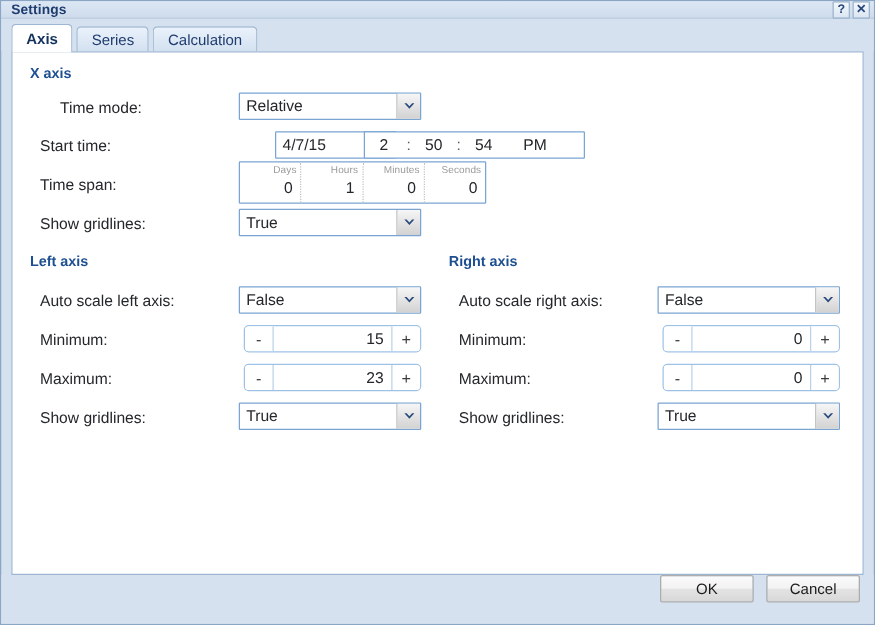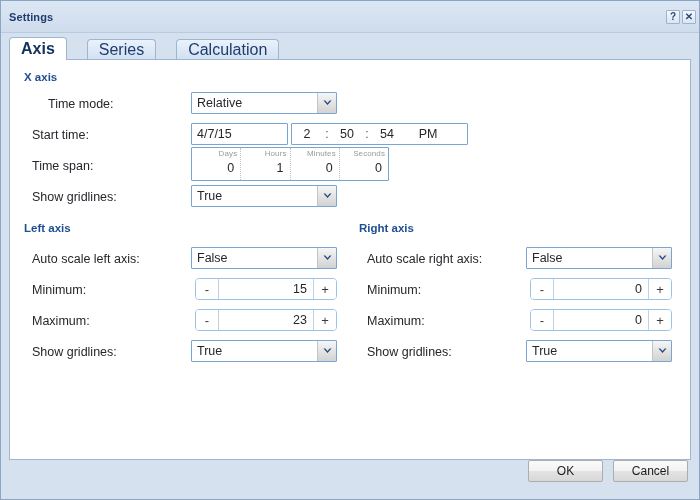--- a/index.html
+++ b/index.html
@@ -22,21 +22,21 @@
     height: 500px;
     box-sizing: border-box;
     border: 1px solid #8ba5c4;
     background: #d6e1ef;
     display: flex;
     flex-direction: column;
   }
 
   
   .titlebar {
-    height: 32px;
+    height: 14px;
     box-sizing: border-box;
     background: linear-gradient(to bottom, #dce7f4 0%, #cfdcec 100%);
     border-bottom: 1px solid #b8cbe0;
     display: flex;
     align-items: center;
     padding: 0 3px 0 8px;
     position: relative;
     flex: none;
   }
   .titlebar-title {
@@ -73,24 +73,24 @@
     background: #d6e1ef;
     display: flex;
     align-items: flex-end;
     padding-left: 8px;
     flex: none;
   }
   .tab {
     height: 21px;
     box-sizing: border-box;
     padding: 0 11px;
-    margin-right: 20px;
-    display: flex;
-    align-items: center;
-    font-size: 16px;
+    margin-right: 3px;
+    display: flex;
+    align-items: center;
+    font-size: 12px;
     color: #1f3c6e;
     border: 1px solid #9fb6d2;
     border-bottom: none;
     border-radius: 4px 4px 0 0;
     background: linear-gradient(to bottom, #eaf2fb 0%, #d2e0f0 100%);
     cursor: pointer;
     position: relative;
     top: 1px;
   }
   .tab.active {
@@ -164,20 +164,21 @@
     height: 22px;
     border: 1px solid #7aa5d2;
     background: #ffffff;
     display: flex;
     align-items: center;
     padding-left: 5px;
     font-size: 12.5px;
     color: #24272b;
     border-radius: 1px;
     cursor: text;
+    margin-left: 29px;
   }
 
   
   .timefield {
     height: 22px;
     border: 1px solid #7aa5d2;
     background: #ffffff;
     display: flex;
     align-items: center;
     border-radius: 1px;

